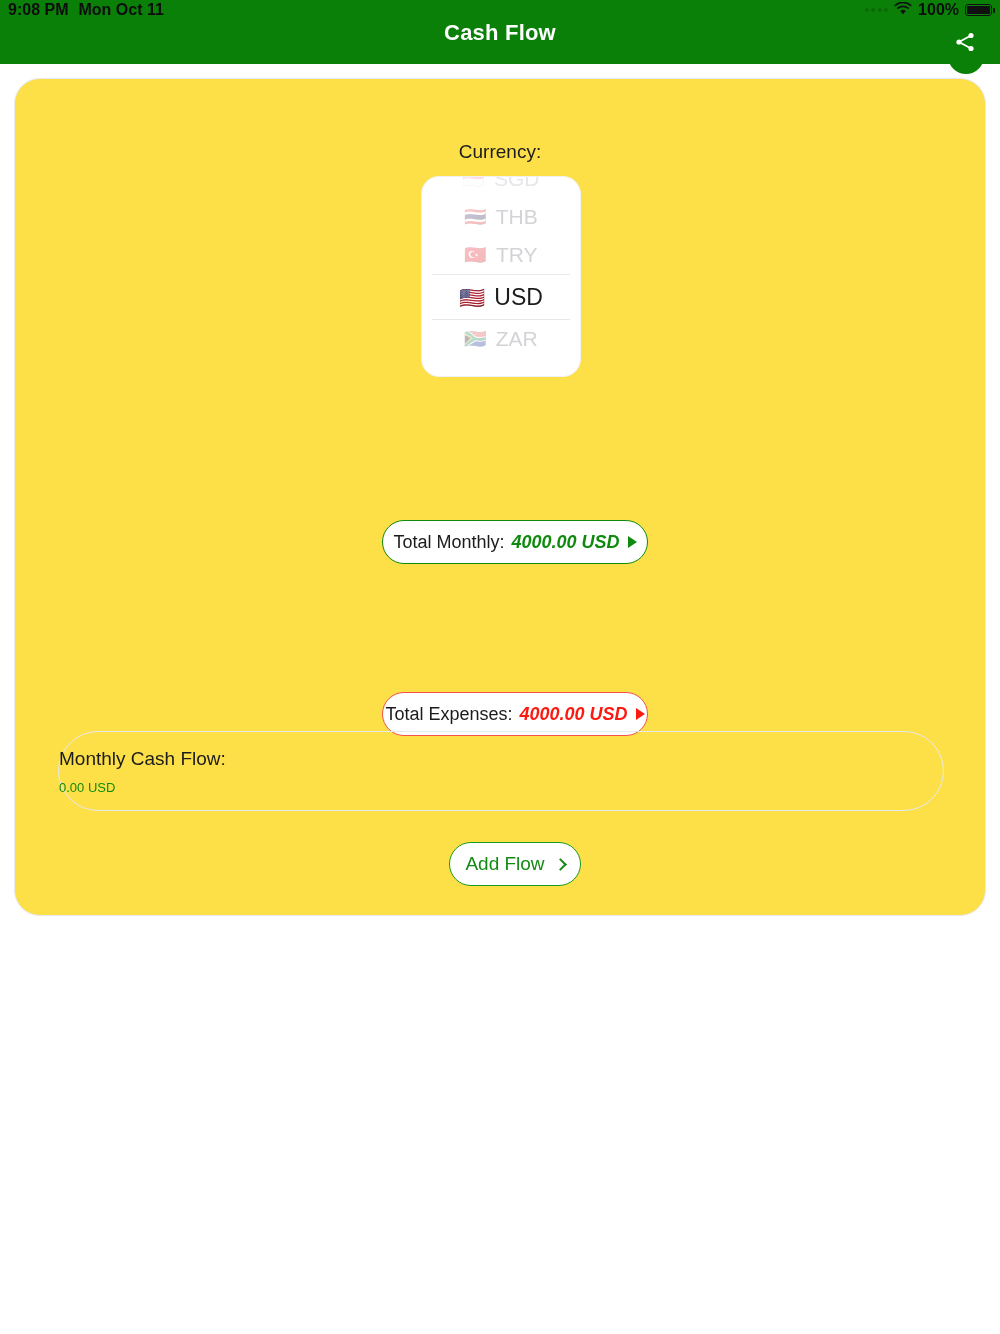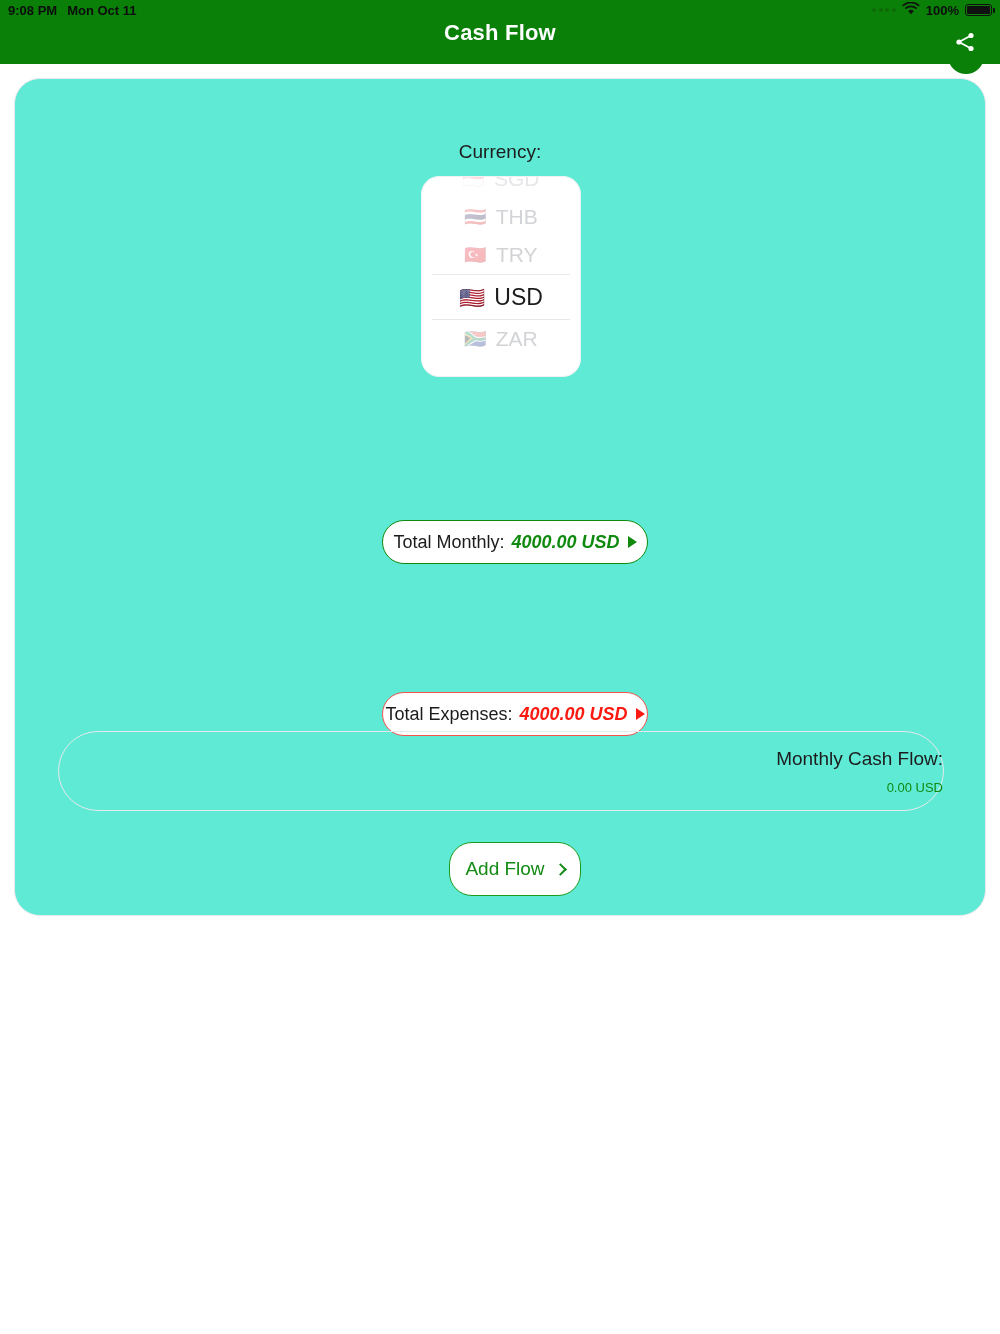--- a/index.html
+++ b/index.html
@@ -14,21 +14,21 @@
   
   .statusbar {
     position: absolute;
     top: 0; left: 0;
     width: 1000px;
     height: 20px;
     background: #0a8008;
     display: flex;
     align-items: center;
     color: #0d0d0d;
-    font-size: 13px;
+    font-size: 16px;
     font-weight: 600;
     padding: 0 8px;
   }
   .sb-left { display: flex; align-items: baseline; gap: 10px; }
   .sb-right {
     margin-left: auto;
     display: flex;
     align-items: center;
     gap: 6px;
   }
@@ -101,21 +101,21 @@
     border-bottom-right-radius: 18px;
   }
 
   
   .main-card {
     position: absolute;
     left: 14px;
     top: 78px;
     width: 972px;
     height: 838px;
-    background: #5eead4;
+    background: #fde047;
     border: 1.5px solid #e6e9ee;
     border-radius: 26px;
   }
 
   
   .currency-label {
     position: absolute;
     left: 0; right: 0;
     top: 62px;
     text-align: center;
@@ -208,34 +208,34 @@
   .flow-card {
     position: absolute;
     left: 43px;
     top: 652px;
     width: 886px;
     height: 80px;
     border: 1.5px solid #e6e9ee;
     border-radius: 40px;
     display: flex;
     flex-direction: column;
-    align-items: flex-end;
+    align-items: flex-start;
     justify-content: center;
     gap: 10px;
   }
   .flow-title { font-size: 19px; color: #1c1c1e; }
   .flow-value { font-size: 13px; font-weight: 400; color: #118a11; }
 
   
   .add-flow {
     position: absolute;
     left: 434px;
     top: 763px;
     width: 132px;
-    height: 54px;
+    height: 44px;
     border: 1.8px solid #1b9b1b;
     border-radius: 23px;
     background: #fff;
     display: flex;
     align-items: center;
     justify-content: center;
     gap: 11px;
     cursor: pointer;
   }
   .add-flow .txt {

